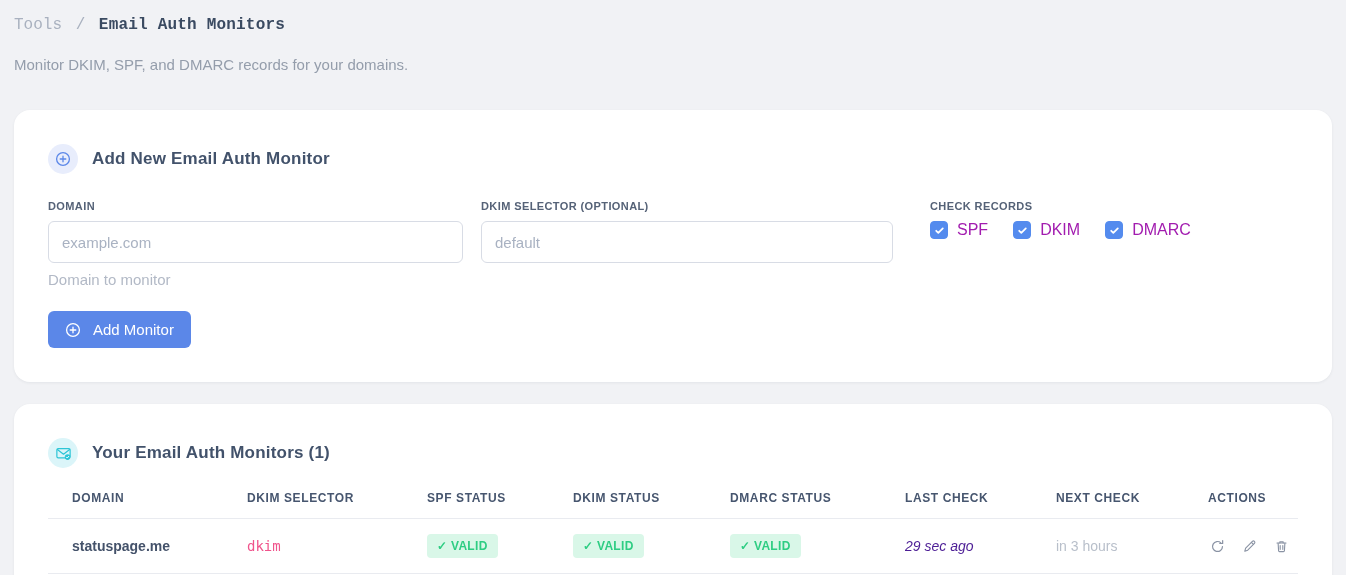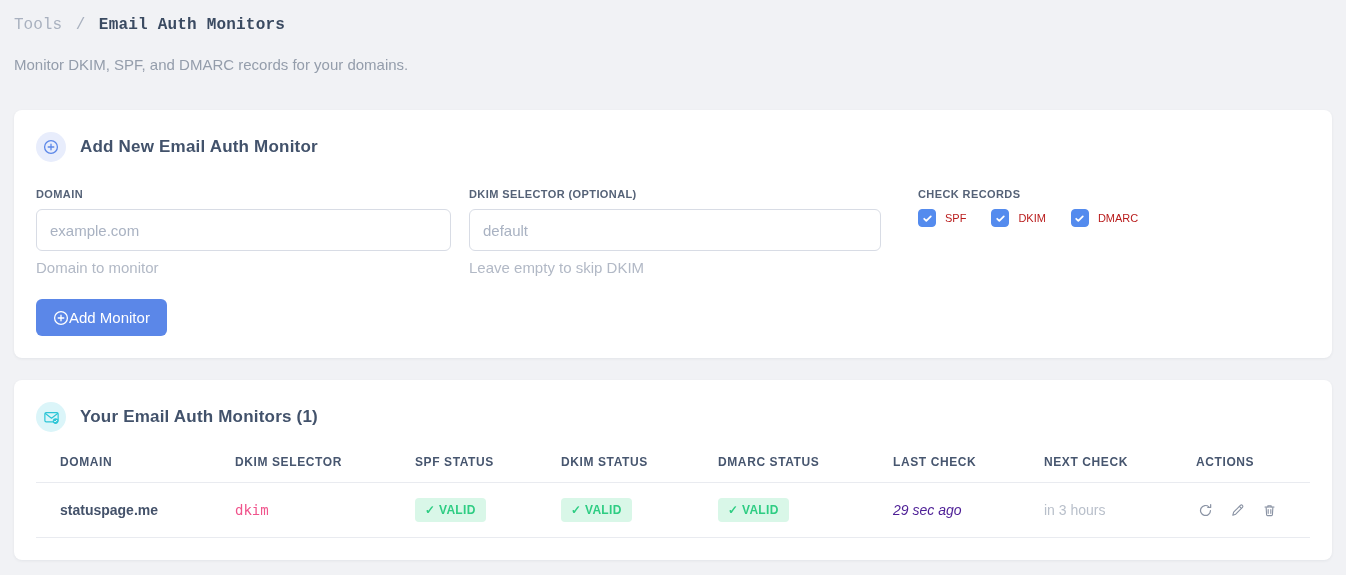--- a/index.html
+++ b/index.html
@@ -14,23 +14,23 @@
   
   .breadcrumb { font-size: 16px; line-height: 27px; font-family: Liberation Mono, monospace; }
   .crumb-section { color: #a9b1bf; font-weight: 400; }
   .crumb-sep { color: #a9b1bf; font-weight: 400; margin: 0 4px; }
   .crumb-page { color: #3a4a61; font-weight: 700; letter-spacing: 0.2px; }
   .page-subtitle { margin-top: 17px; font-size: 15px; color: #949dab; }
 
   
   .card {
     background: #ffffff;
-    border-radius: 8px;
+    border-radius: 16px;
     box-shadow: 0 1px 3px rgba(40, 50, 70, 0.07);
-    padding: 22px;
+    padding: 34px;
   }
   .card-add { margin-top: 37px; }
   .card-monitors { margin-top: 22px; }
 
   .card-head { display: flex; align-items: center; gap: 14px; }
   .icon-circle {
     width: 30px; height: 30px; border-radius: 50%;
     display: flex; align-items: center; justify-content: center;
     flex: 0 0 30px;
   }
@@ -55,24 +55,24 @@
   .text-input::placeholder { color: #a9b2c2; }
   .field-helper { margin-top: 8px; font-size: 15px; color: #b2b9c6; }
 
   .checks-row { display: flex; align-items: center; gap: 25px; margin-top: 2px; }
   .check-item { display: flex; align-items: center; gap: 9px; cursor: pointer; }
   .checkbox {
     width: 18px; height: 18px; border-radius: 4px; border: 1px solid #c9d1de;
     display: flex; align-items: center; justify-content: center; background: #fff;
   }
   .checkbox.checked { background: #548bee; border-color: #548bee; }
-  .check-label { font-size: 11px; color: #b91c1c; }
+  .check-label { font-size: 16px; color: #a21caf; }
 
   .btn-primary {
-    margin-top: 23px; display: inline-flex; align-items: center; gap: 0;
+    margin-top: 23px; display: inline-flex; align-items: center; gap: 12px;
     background: #5b87e8; color: #ffffff; border: none; border-radius: 6px;
     height: 37px; padding: 0 17px; font-size: 15px; cursor: pointer;
     font-family: "Liberation Sans", sans-serif;
   }
 
   
   .monitors-table { width: 100%; border-collapse: collapse; table-layout: fixed; margin-top: 17px; }
   .monitors-table th {
     text-align: left; font-size: 12px; font-weight: 700; color: #47566f;
     letter-spacing: 0.6px; padding: 6px 10px 13px 24px; border-bottom: 1px solid #e9ebf0;
@@ -120,21 +120,20 @@
   <div class="form-row">
     <div class="field-col1">
       <label class="field-label">DOMAIN</label>
       <input class="text-input" type="text" placeholder="example.com" style="">
       <div class="field-helper">Domain to monitor</div>
     </div>
 
     <div class="field-col2">
       <label class="field-label">DKIM SELECTOR (OPTIONAL)</label>
       <input class="text-input" type="text" placeholder="default" style="">
-      <div class="field-helper">Leave empty to skip DKIM</div>
     </div>
 
     <div class="field-col3">
       <label class="field-label">CHECK RECORDS</label>
       <div class="checks-row">
         <span class="check-item">
           <span class="checkbox checked">
             <svg width="11" height="11" viewBox="0 0 12 12" fill="none" stroke="#ffffff" stroke-width="1.9" stroke-linecap="round" stroke-linejoin="round">
                 <path d="M2.4 6.3l2.3 2.3 4.9-5"></path>
               </svg>

